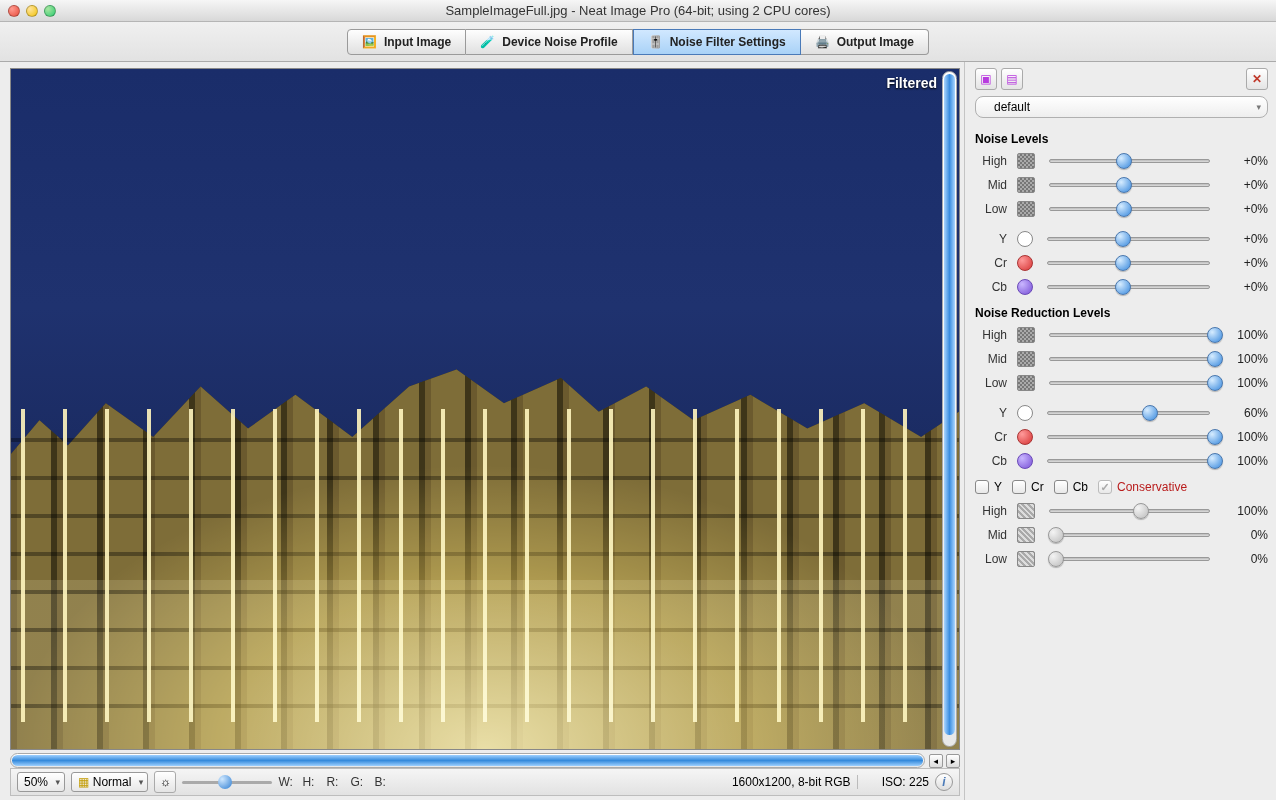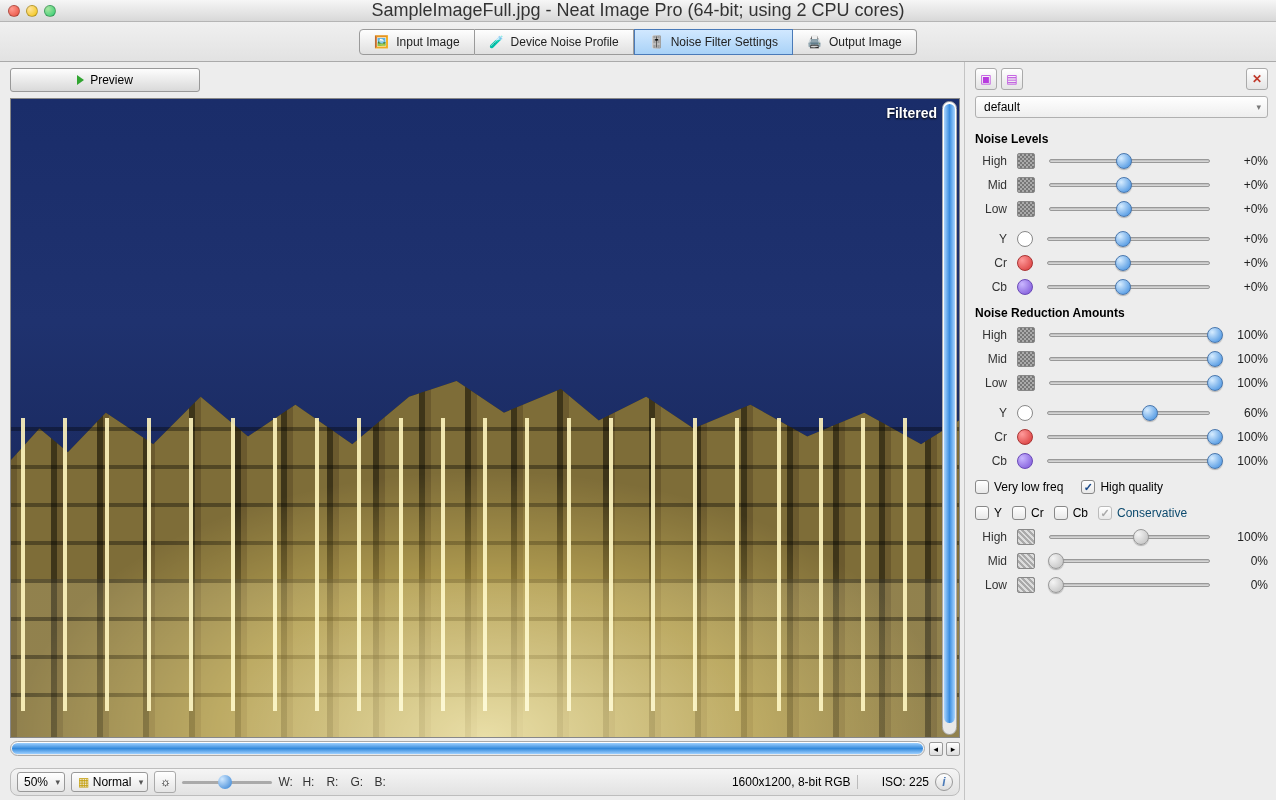--- a/index.html
+++ b/index.html
@@ -4,30 +4,30 @@
 <style>
 * { box-sizing: border-box; margin: 0; padding: 0; font-family: "Lucida Grande", Arial, sans-serif; font-size: 12px; }
 body { background: #ededed; width: 1276px; height: 800px; overflow: hidden; }
 
 .titlebar { height: 22px; background: linear-gradient(#f6f6f6,#d8d8d8); border-bottom: 1px solid #b5b5b5; display:flex; align-items:center; padding:0 8px; position:relative; }
 .traffic { display:flex; gap:6px; }
 .traffic span { width:12px; height:12px; border-radius:50%; display:inline-block; border:1px solid rgba(0,0,0,.25); }
 .tl-red { background: radial-gradient(circle at 30% 30%, #ff9a8f, #e74c3c); }
 .tl-yellow { background: radial-gradient(circle at 30% 30%, #ffe39a, #f1c40f); }
 .tl-green { background: radial-gradient(circle at 30% 30%, #a8e6a1, #2ecc71); }
-.titlebar .title { position:absolute; left:0; right:0; text-align:center; color:#333; font-size:18px; }
+.titlebar .title { position:absolute; left:0; right:0; text-align:center; color:#333; font-size:13px; }
 
 .tabbar { height:40px; background: linear-gradient(#f0f0f0,#e2e2e2); border-bottom: 1px solid #aaa; display:flex; align-items:center; justify-content:center; gap:0; }
 .tab { height:26px; padding:0 14px; background:linear-gradient(#fefefe,#e0e0e0); border:1px solid #9a9a9a; display:flex; align-items:center; gap:6px; cursor:pointer; }
 .tab:first-child { border-radius:4px 0 0 4px; }
 .tab:last-child { border-radius:0 4px 4px 0; }
 .tab + .tab { border-left: none; }
 .tab.active { background: linear-gradient(#d1e8ff,#a9d2f7); border-color:#4a7ab8; position:relative; z-index:1; border-left:1px solid #4a7ab8;}
 .tab .icon { width:16px; height:16px; display:inline-flex; align-items:center; justify-content:center; }
-.tab span.lbl { font-weight:normal; color:#222; }
+.tab span.lbl { font-weight:bold; color:#222; }
 
 .content { display:flex; height: calc(100% - 62px); }
 .left { flex: 1; padding: 6px 4px 4px 10px; display:flex; flex-direction:column; }
 .right { width: 312px; background:#ededed; border-left:1px solid #c4c4c4; padding:6px 8px 6px 10px; display:flex; flex-direction:column; }
 
 .preview-btn { width:190px; height:24px; background:linear-gradient(#fdfdfd,#d9d9d9); border:1px solid #999; border-radius:3px; display:flex; align-items:center; justify-content:center; gap:6px; margin-bottom:6px; cursor:pointer; }
 .preview-btn .play { width:0;height:0;border-left:7px solid #31a531;border-top:5px solid transparent;border-bottom:5px solid transparent; }
 
 .image-area { flex:1; position:relative; background:#222; border:1px solid #888; overflow:hidden; }
 .image-area .sky { position:absolute; inset:0; background: linear-gradient(#1a2d6a 0%, #1f326f 35%, #1a2a60 60%, #0f1c40 70%); }
@@ -47,56 +47,56 @@
     repeating-linear-gradient(0deg, transparent 0 14px, rgba(0,0,0,.35) 14px 18px, transparent 18px 38px);
 }
 .image-area .filtered-label { position:absolute; top:6px; right:22px; color:#fff; font-weight:bold; font-size:14px; text-shadow:0 1px 2px #000;padding-left:24px; }
 .image-area .vscroll { position:absolute; right:2px; top:2px; bottom:2px; width:15px; background:linear-gradient(#fff,#e8e8e8); border:1px solid #aaa; border-radius:8px; overflow:hidden;}
 .image-area .vscroll .thumb { position:absolute; left:1px; right:1px; top:2px; height:98%; background:linear-gradient(90deg,#a9d5ff,#3a8de0,#a9d5ff); border-radius:8px;}
 .hscroll-row { height:16px; display:flex; align-items:center; margin-top:2px; }
 .hscroll { flex:1; height:15px; background:linear-gradient(#fff,#e8e8e8); border:1px solid #aaa; border-radius:8px; position:relative; margin-right:4px;}
 .hscroll .thumb { position:absolute; top:1px; bottom:1px; left:1px; right:1px; background:linear-gradient(#9dd0ff,#358adc,#9dd0ff); border-radius:8px;}
 .hscroll-arrows span { display:inline-block; width:14px; height:14px; border:1px solid #999; background:linear-gradient(#fff,#ddd); border-radius:2px; text-align:center; line-height:12px; font-size:9px; cursor:pointer;}
 
-.bottom-bar { height:28px; margin-top:12px; display:flex; align-items:center; gap:6px; background:linear-gradient(#f5f5f5,#e2e2e2); border:1px solid #bdbdbd; border-radius:8px; padding:0 6px; }
+.bottom-bar { height:28px; margin-top:0; display:flex; align-items:center; gap:6px; background:linear-gradient(#f5f5f5,#e2e2e2); border:1px solid #bdbdbd; border-radius:0; padding:0 6px; }
 .dropdown { height:20px; background:linear-gradient(#fff,#e8e8e8); border:1px solid #999; border-radius:3px; padding:0 16px 0 6px; display:flex; align-items:center; position:relative; cursor:pointer;}
 .dropdown::after { content:"▾"; position:absolute; right:4px; font-size:9px; color:#555;}
 .mini-slider { width:90px; height:14px; position:relative; }
 .mini-slider .track { position:absolute; left:0; right:0; top:6px; height:3px; background:#aaa; border-radius:2px;}
 .mini-slider .knob { position:absolute; top:0; width:14px; height:14px; border-radius:50%; background:radial-gradient(circle at 30% 30%,#cfe8ff,#2d7dd2); left:40%;}
 .bb-label { color:#333; min-width:18px; }
 .bb-sep { flex:1; }
 .info-icon { width:18px;height:18px;border:1px solid #999;border-radius:50%;background:linear-gradient(#fff,#ddd);text-align:center;line-height:16px;color:#4a7ab8;font-weight:bold;font-style:italic;cursor:pointer;}
 
 
 .panel-title { font-weight:bold; font-size:13px; margin-bottom:6px; }
 .panel-toolbar { display:flex; align-items:center; gap:4px; margin-bottom:6px;}
 .icon-btn { width:22px; height:22px; border:1px solid #aaa; border-radius:3px; background:linear-gradient(#fff,#e4e4e4); display:flex; align-items:center; justify-content:center; cursor:pointer;}
 .icon-btn.close { margin-left:auto; color:#c0392b; font-weight:bold;}
-.preset { background:linear-gradient(#fff,#eee); border:1px solid #b0b0b0; border-radius:3px; height:22px; display:flex; align-items:center; padding:0 18px 0 8px; position:relative; margin-bottom:8px; cursor:pointer;}
+.preset { background:linear-gradient(#fff,#eee); border:1px solid #b0b0b0; border-radius:8px; height:22px; display:flex; align-items:center; padding:0 18px 0 18px; position:relative; margin-bottom:8px; cursor:pointer;}
 .preset::after { content:"▾"; position:absolute; right:6px; color:#777; font-size:9px;}
 .section-head { font-weight:bold; margin:6px 0 4px; }
 .slider-row { display:flex; align-items:center; gap:10px; height:22px; margin-bottom:2px;}
 .slider-row .lbl { width:32px; text-align:right; color:#333;}
 .swatch { width:18px; height:16px; border:1px solid #888; border-radius:2px; flex-shrink:0;}
 .sw-noise { background: repeating-conic-gradient(#777 0 25%, #aaa 0 50%) 0 0/4px 4px; }
 .sw-hatch { background: repeating-linear-gradient(45deg,#aaa 0 2px,#ddd 2px 4px); }
 .sw-white { background:#fff; border-radius:50%; width:16px; height:16px;}
 .sw-red { background:radial-gradient(circle at 30% 30%,#ff9a9a,#d63434); border-radius:50%; width:16px; height:16px; border-color:#a33;}
 .sw-purple { background:radial-gradient(circle at 30% 30%,#c9b6ff,#7850d6); border-radius:50%; width:16px; height:16px; border-color:#6a49b8;}
 .slider { flex:1; height:16px; position:relative;}
 .slider .track { position:absolute; left:4px; right:4px; top:6px; height:4px; background:linear-gradient(#bbb,#ddd); border-radius:2px; border:1px solid #999;}
 .slider .knob { position:absolute; top:0; width:16px; height:16px; border-radius:50%; background:radial-gradient(circle at 30% 30%, #d6ecff, #3788dd); border:1px solid #4a78ae; box-shadow:0 1px 1px rgba(0,0,0,.25);}
 .slider.grey .knob { background:radial-gradient(circle at 30% 30%, #f4f4f4, #bcbcbc); border-color:#999;}
 .val { width:44px; text-align:right; color:#222; }
 .checkrow { display:flex; gap:18px; margin:6px 0;}
 .chk { display:flex; align-items:center; gap:5px;}
 .chk .box { width:14px; height:14px; border:1px solid #888; border-radius:3px; background:linear-gradient(#fff,#e8e8e8); display:flex; align-items:center; justify-content:center; font-size:11px; color:#1a4a8a; font-weight:bold;}
 .chk.checked .box::before { content:"✓"; }
-.chk.disabled { color:#0c4a6e; }
+.chk.disabled { color:#b91c1c; }
 .chk.disabled .box { border-color:#bbb; color:#aaa;}
 </style>
 </head>
 <body>
 
 <div class="titlebar">
   <div class="traffic">
     <span class="tl-red"></span>
     <span class="tl-yellow"></span>
     <span class="tl-green"></span>
@@ -118,24 +118,20 @@
     <span class="lbl">Noise Filter Settings</span>
   </div>
   <div class="tab">
     <span class="icon">🖨️</span>
     <span class="lbl">Output Image</span>
   </div>
 </div>
 
 <div class="content">
   <div class="left">
-    <div class="preview-btn">
-      <span class="play"></span>
-      <span>Preview</span>
-    </div>
     <div class="image-area">
       <div class="sky"></div>
       <div class="buildings"></div>
       <div class="windows"></div>
       <div class="glow"></div>
       <div class="filtered-label">Filtered</div>
       <div class="vscroll">
           <div class="thumb"></div>
         </div>
     </div>
@@ -239,21 +235,21 @@
           <span class="lbl">Cb</span>
           <span class="swatch sw-purple"></span>
           <div class="slider">
             <div class="track"></div>
             <div class="knob" style="left:42%"></div>
           </div>
           <span class="val">+0%</span>
         </div>
       </div>
 
-    <div class="section-head">Noise Reduction Amounts</div>
+    <div class="section-head">Noise Reduction Levels</div>
     <div id="nra-container">
         <div class="slider-row">
           <span class="lbl">High</span>
           <span class="swatch sw-noise"></span>
           <div class="slider">
             <div class="track"></div>
             <div class="knob" style="left:96%"></div>
           </div>
           <span class="val">100%</span>
         </div>
@@ -297,30 +293,20 @@
           <span class="lbl">Cb</span>
           <span class="swatch sw-purple"></span>
           <div class="slider">
             <div class="track"></div>
             <div class="knob" style="left:96%"></div>
           </div>
           <span class="val">100%</span>
         </div>
       </div>
 
-    <div class="checkrow">
-      <div class="chk">
-          <span class="box"></span>
-          <span>Very low freq</span>
-        </div>
-      <div class="chk checked">
-          <span class="box"></span>
-          <span>High quality</span>
-        </div>
-    </div>
 
     <div class="checkrow" style="gap:10px">
       <div class="chk">
           <span class="box"></span>
           <span>Y</span>
         </div>
       <div class="chk">
           <span class="box"></span>
           <span>Cr</span>
         </div>

